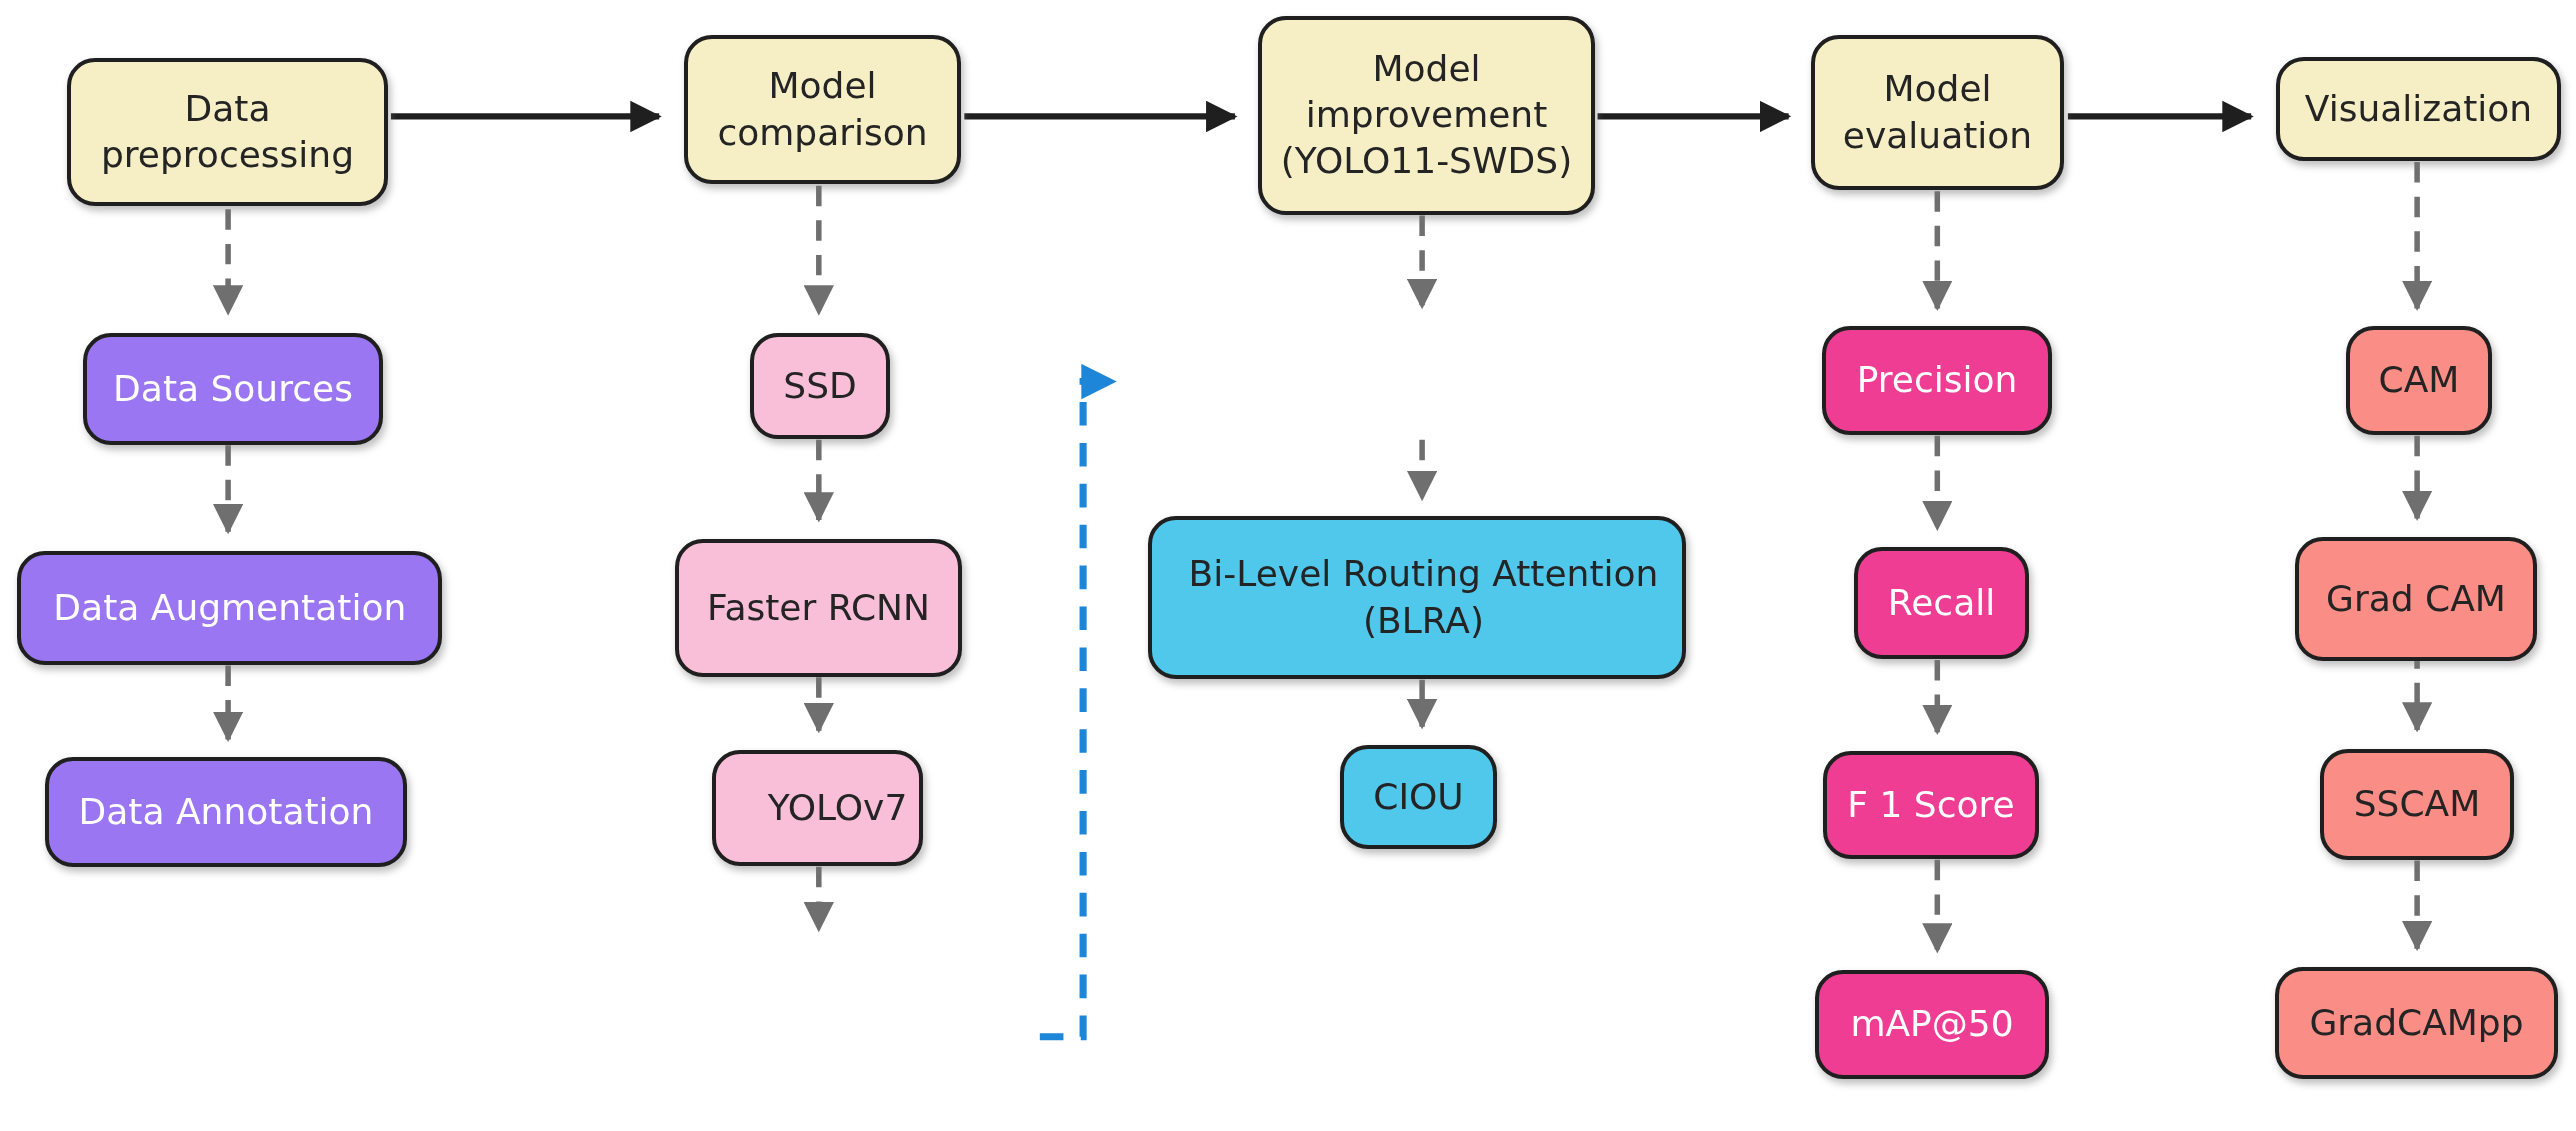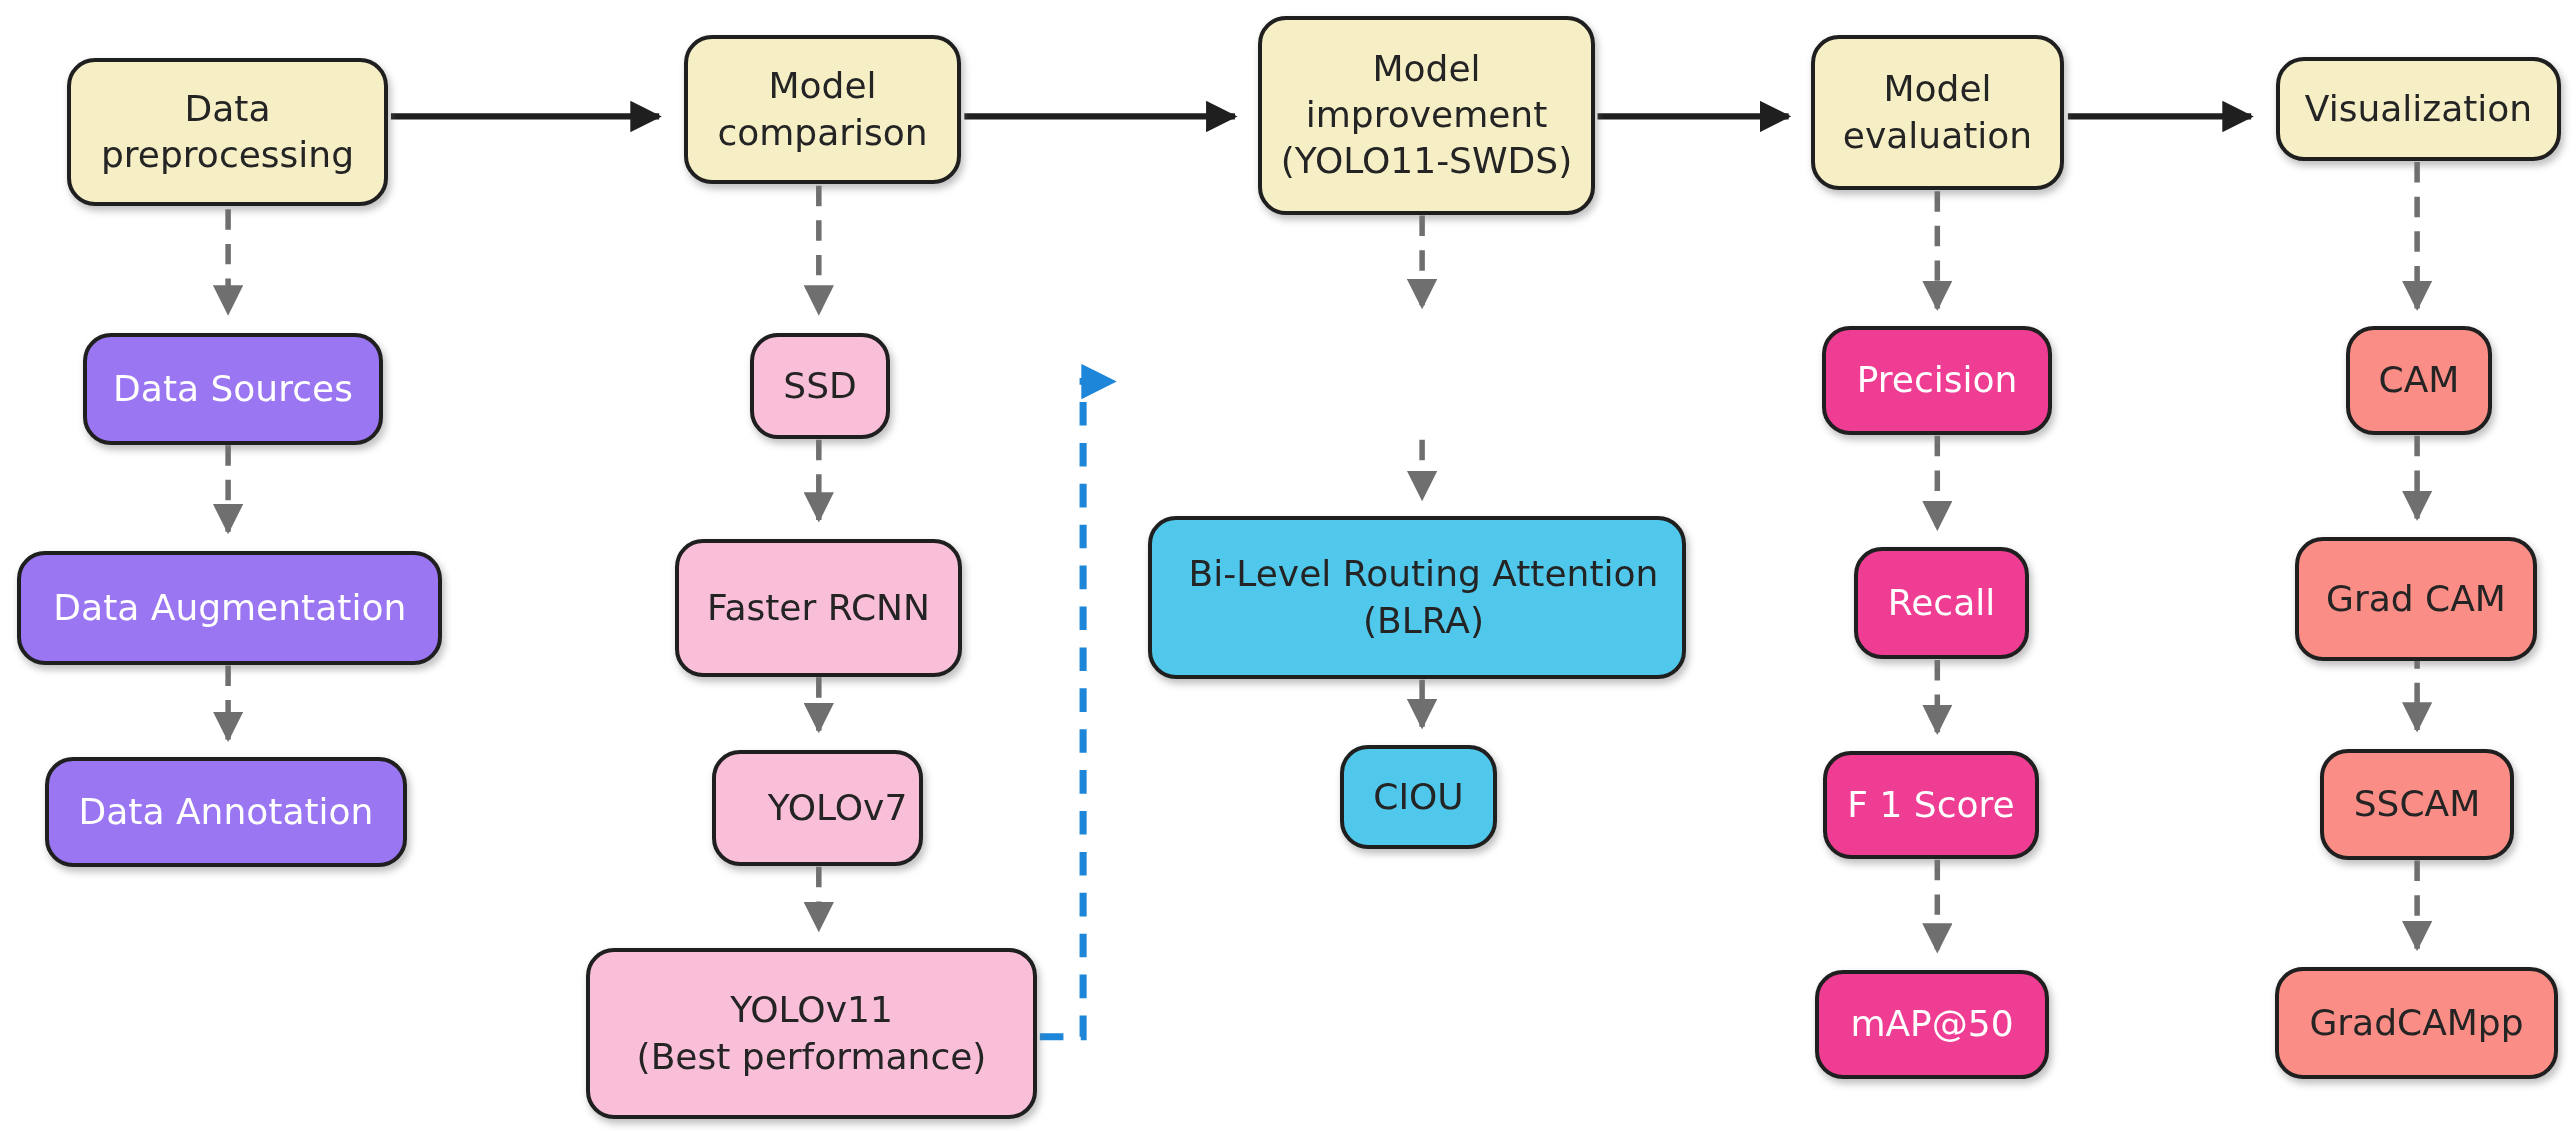--- a/index.html
+++ b/index.html
@@ -109,24 +109,20 @@
   </div>
   <div class="node pink" style="left:750px; top:333px; width:140px; height:106px;">
     <span class="lbl">SSD</span>
   </div>
   <div class="node pink" style="left:675px; top:539px; width:287px; height:138px;">
     <span class="lbl">Faster RCNN</span>
   </div>
   <div class="node pink" style="left:712px; top:750px; width:211px; height:116px;padding-left:40px;">
     <span class="lbl">YOLOv7</span>
   </div>
-  <div class="node pink" style="left:586px; top:948px; width:451px; height:171px;">
-    <span class="lbl">YOLOv11
-(Best performance)</span>
-  </div>
 
   <div class="node cream" style="left:1258px; top:15.7px; width:337px; height:199px;">
     <span class="lbl">Model
 improvement
 (YOLO11-SWDS)</span>
   </div>
   <div class="node cyan" style="left:1148px; top:516px; width:538px; height:163px;padding-left:13px;">
     <span class="lbl">Bi-Level Routing Attention
 (BLRA)</span>
   </div>

